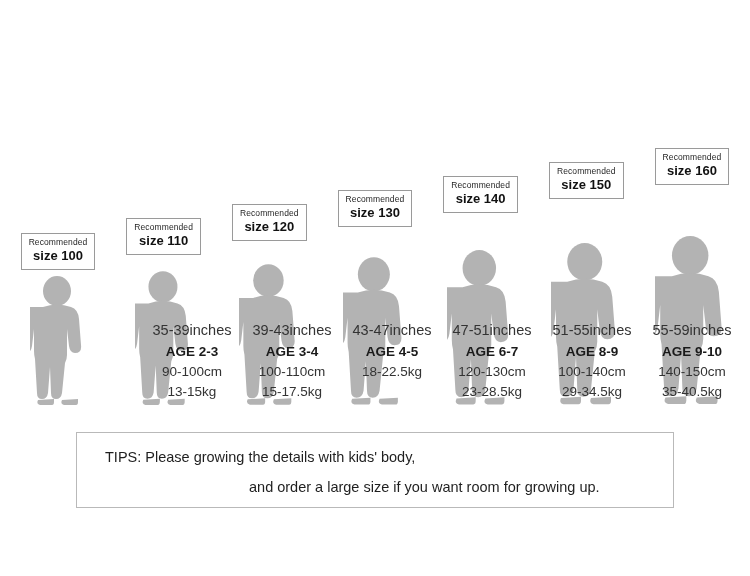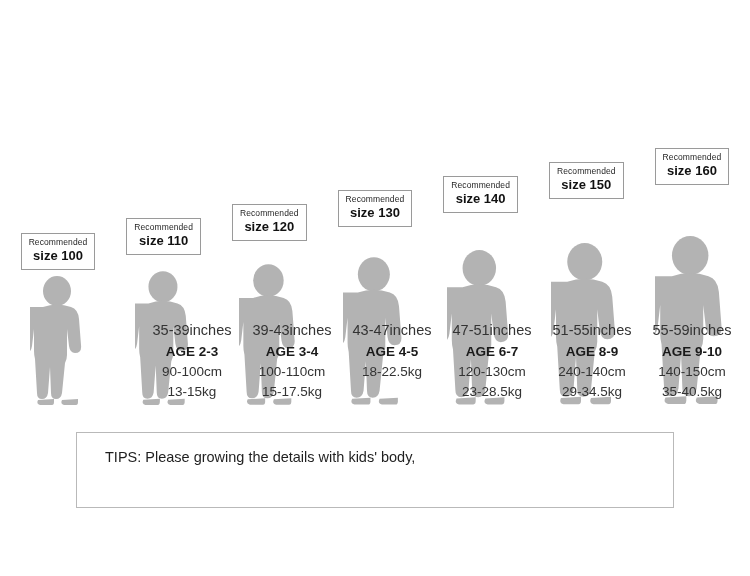--- a/index.html
+++ b/index.html
@@ -270,31 +270,32 @@
     <div class="mcol">
       <div class="m-inch">47-51inches</div>
       <div class="m-age">AGE 6-7</div>
       <div class="m-cm">120-130cm</div>
       <div class="m-kg">23-28.5kg</div>
     </div>
 
     <div class="mcol">
       <div class="m-inch">51-55inches</div>
       <div class="m-age">AGE 8-9</div>
-      <div class="m-cm">240-140cm</div>
+      <div class="m-cm">100-140cm</div>
       <div class="m-kg">29-34.5kg</div>
     </div>
 
     <div class="mcol">
       <div class="m-inch">55-59inches</div>
       <div class="m-age">AGE 9-10</div>
       <div class="m-cm">140-150cm</div>
       <div class="m-kg">35-40.5kg</div>
     </div>
 
 
   </div>
 
   <div class="tips">
     <div class="tips-line1">TIPS: Please growing the details with kids' body,</div>
+    <div class="tips-line2">and order a large size if you want room for growing up.</div>
   </div>
 
 </div>
 
 </body></html>

